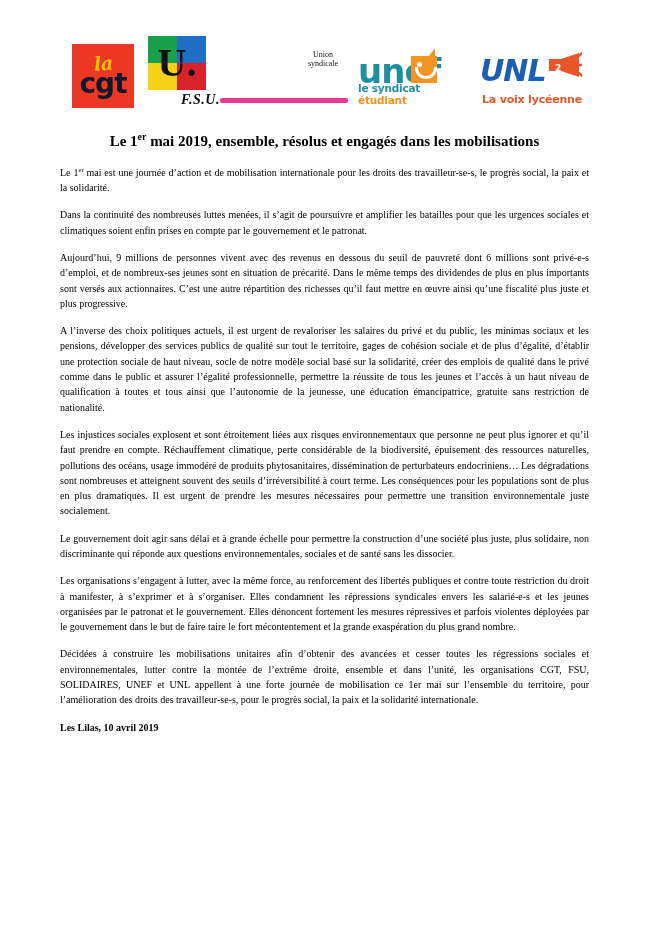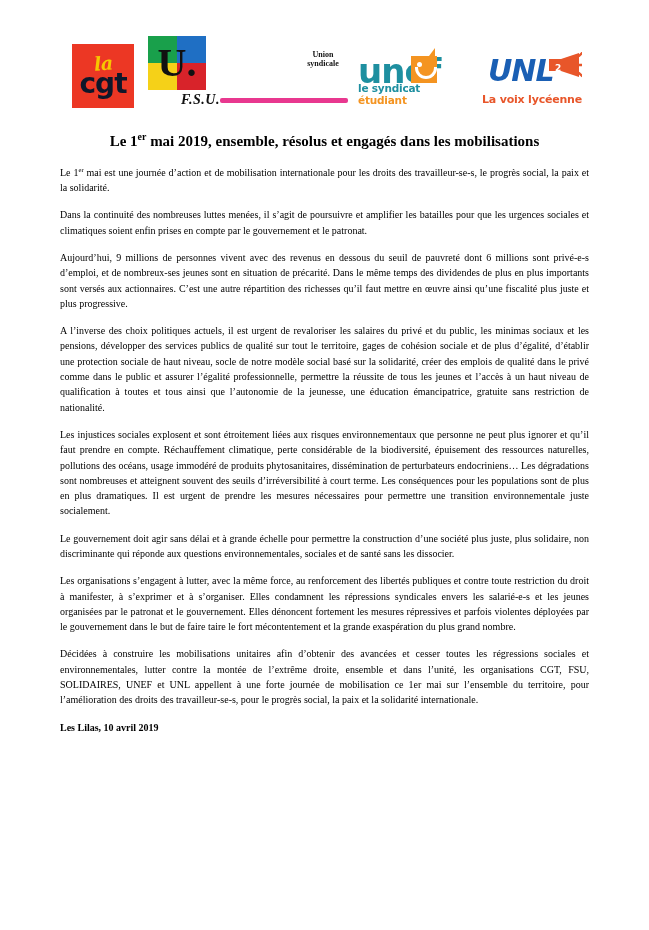--- a/index.html
+++ b/index.html
@@ -121,21 +121,21 @@
     width: 128px;
     height: 62px;
     position: relative;
   }
   .sol-union {
     position: absolute;
     right: 0;
     top: 4px;
     text-align: center;
     font-family: "Liberation Serif", serif;
-    font-weight: bold;
+    font-weight: normal;
     font-size: 8px;
     line-height: 9px;
     color: #111111;
     width: 50px;
   }
   .sol-word {
     position: absolute;
     left: 0;
     top: 18px;
     font-family: "DejaVu Serif", serif;
@@ -221,21 +221,21 @@
   .unef-tag .hl { color: #f49421; }
 
   
   .logo-unl {
     width: 104px;
     height: 58px;
     position: relative;
   }
   .unl-word {
     position: absolute;
-    left: 8px;
+    left: 0;
     top: 6px;
     font-family: "DejaVu Sans", sans-serif;
     font-style: italic;
     font-weight: bold;
     font-size: 30px;
     color: #1a5fb4;
     letter-spacing: -1px;
     line-height: 1;
   }
   .unl-mark {

